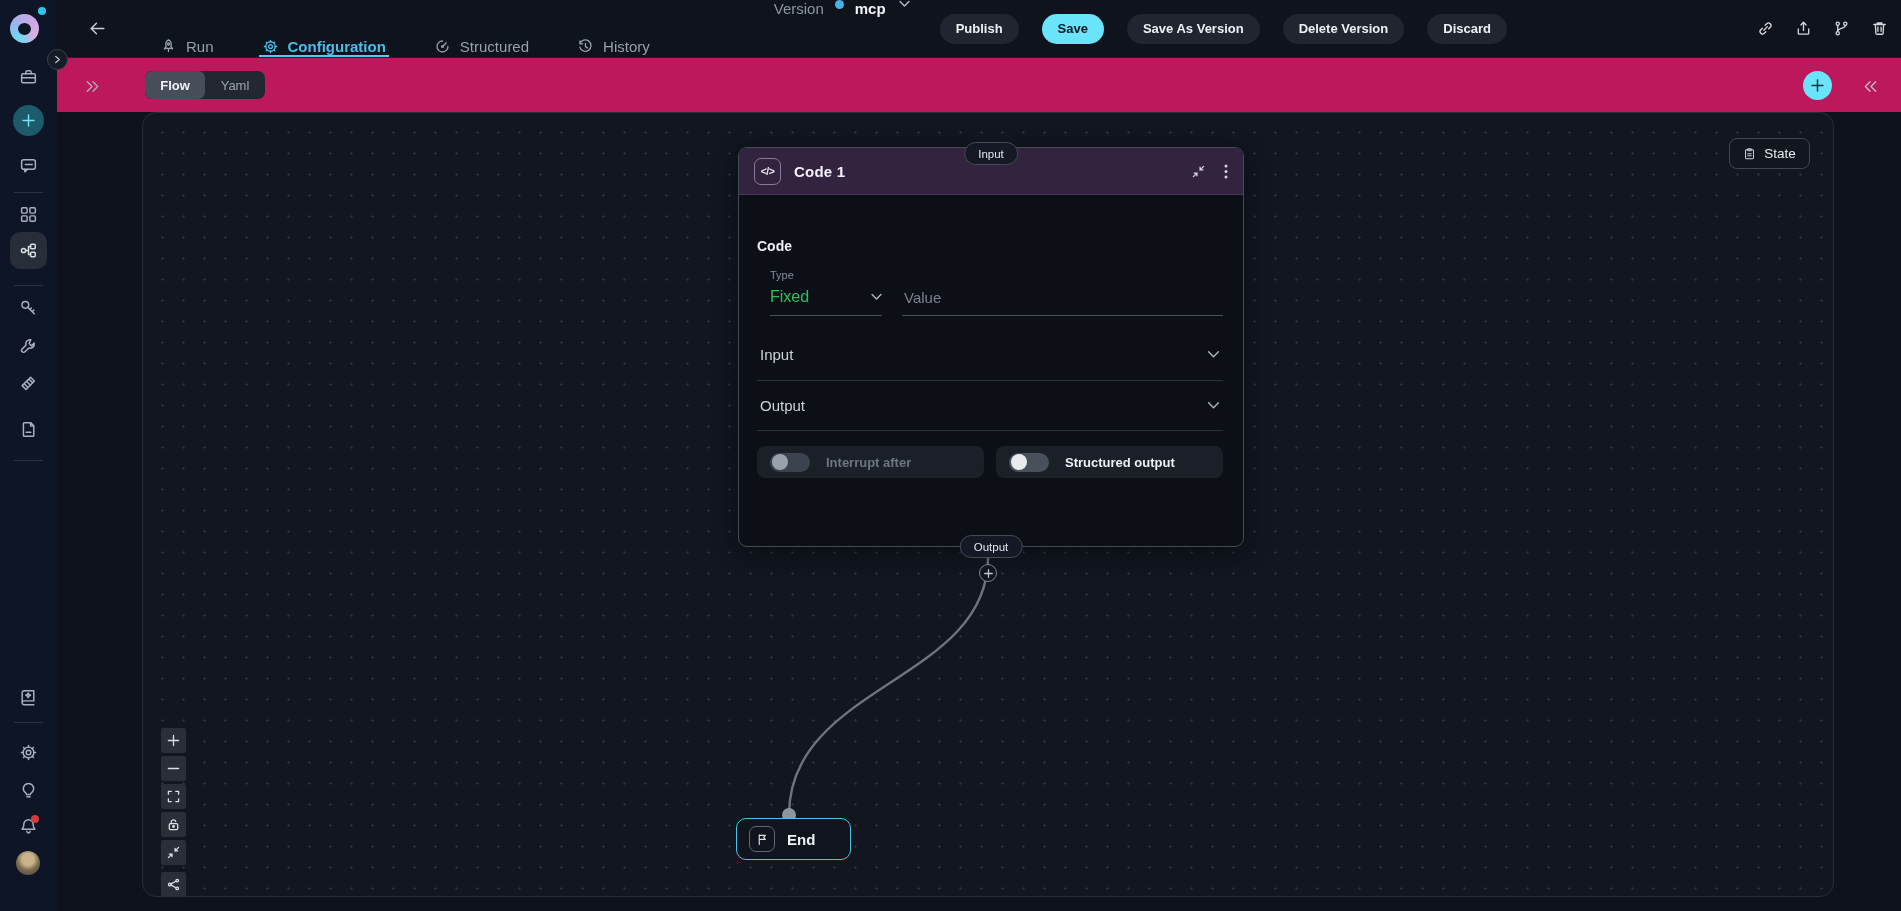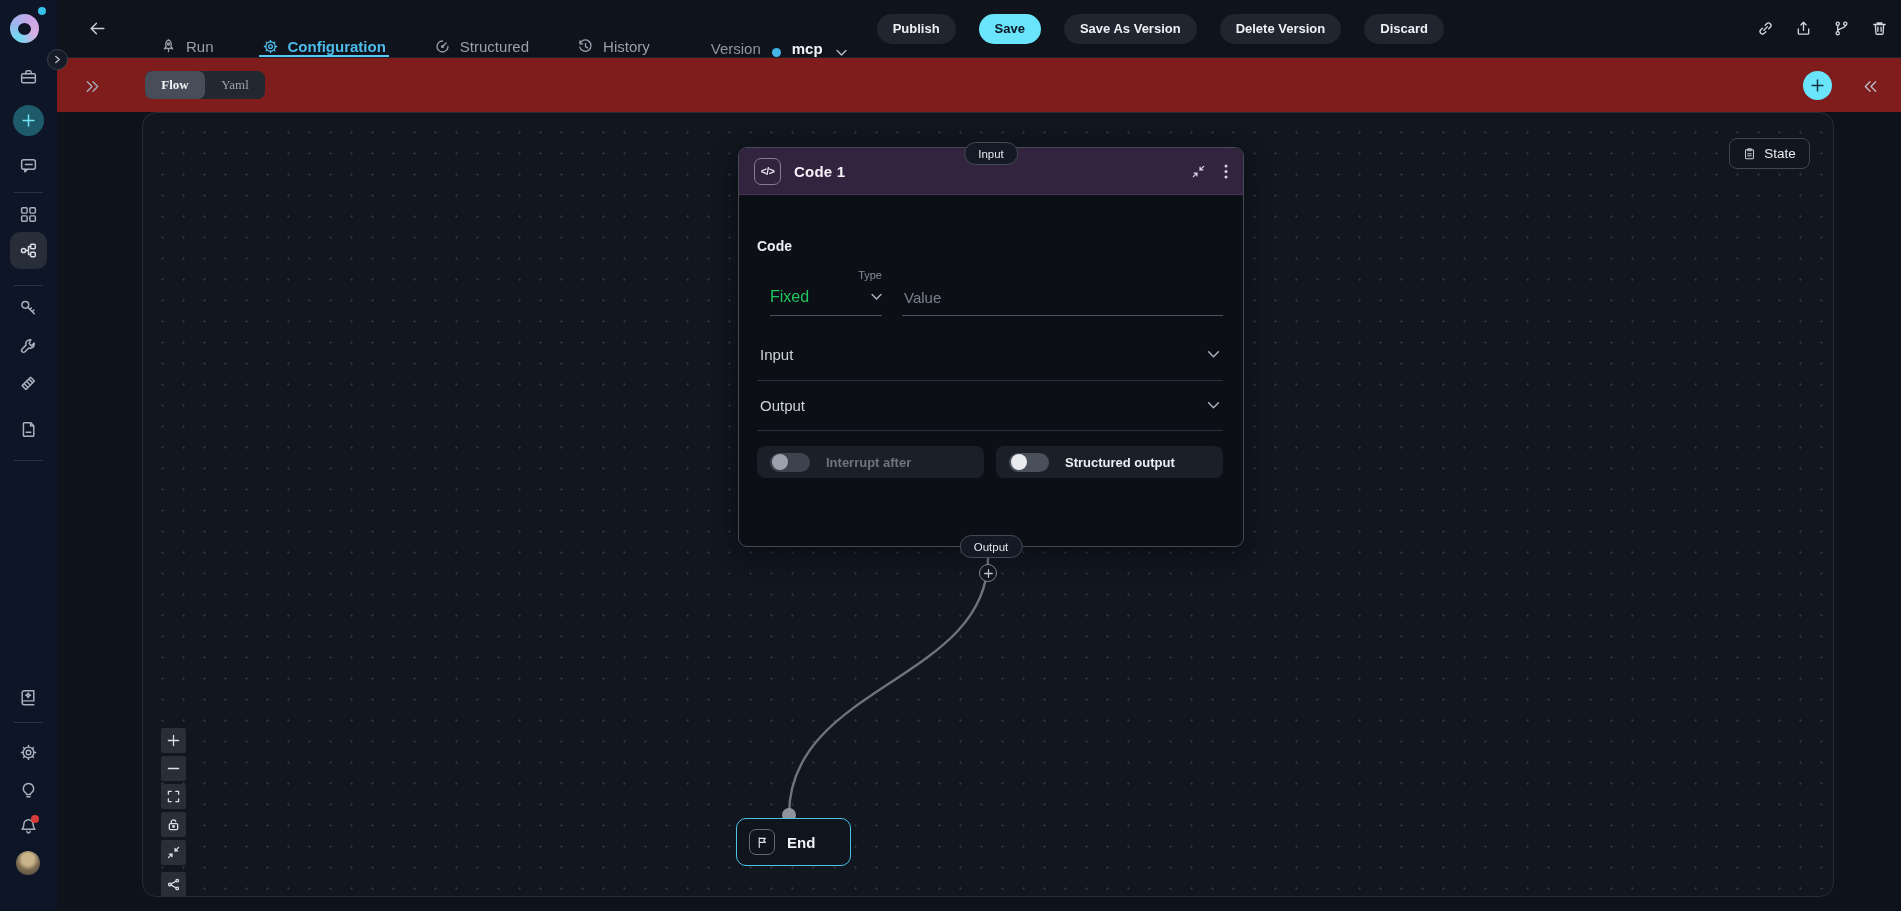--- a/index.html
+++ b/index.html
@@ -36,35 +36,35 @@
   .topbar { position:absolute; left:57px; top:0; right:0; height:58px; background:#0e131c;
     border-bottom:1px solid #1d2330; display:flex; align-items:stretch; z-index:10; }
   .back-btn { align-self:center; margin-left:26px; width:28px; height:28px; color:#c9ced6;
     display:flex; align-items:center; justify-content:center; }
   .back-btn svg { width:19px; height:19px; }
   .tabs { display:flex; align-items:flex-end; margin-left:25px; }
   .tab { display:flex; align-items:center; gap:9px; padding:0 3px; margin:0 21px; font-size:15px;
     color:#97a0ac; font-weight:500; border-bottom:2px solid transparent; }
   .tab svg { width:17px; height:17px; }
   .tab.active { color:#4dbcea; border-bottom-color:#55c9f1; font-weight:700; }
-  .version-group { display:flex; align-items:flex-end; margin-left:37px; gap:11px; }
+  .version-group { display:flex; align-items:flex-start; margin-left:100px; gap:11px; }
   .version-label { color:#8d96a3; font-size:15px; }
   .version-dot { width:9px; height:9px; border-radius:50%; background:#43b3e6; }
   .version-name { color:#f0f3f6; font-size:15px; font-weight:600; }
   .version-chevron { color:#aeb6c0; margin-left:2px; }
   .version-chevron svg { width:11px; height:8px; }
   .tb-actions { display:flex; align-items:center; gap:23px; margin-left:30px; }
   .pill-btn { height:30px; border-radius:999px; background:#20252f; border:none; color:#eef1f4;
     font-family:inherit; font-size:13px; font-weight:700; padding:0 16px; display:flex; align-items:center; }
   .pill-btn.primary { background:#69e4fa; color:#0c1522;text-align:right; }
   .tb-icons { margin-left:auto; display:flex; align-items:center; gap:21px; padding-right:13px; color:#d2d7dd; }
   .tb-icons svg { width:17px; height:17px; }
 
   
-  .view-toolbar { position:absolute; left:57px; top:58px; right:0; height:54px; background:#7f1d1d;font-family:Liberation Serif, serif; }
+  .view-toolbar { position:absolute; left:57px; top:58px; right:0; height:54px; background:#be185d; }
   .collapse-left { position:absolute; left:24px; top:17px; width:22px; height:22px; color:#aab2bd;
     display:flex; align-items:center; justify-content:center; }
   .collapse-left svg { width:15px; height:15px; }
   .seg-control { position:absolute; left:88px; top:13px; width:120px; height:28px; background:#23272f;
     border-radius:7px; display:flex; overflow:hidden; }
   .seg { flex:1; display:flex; align-items:center; justify-content:center; font-size:13px; color:#9aa3ae; font-weight:500; }
   .seg.active { background:#474e59; color:#f1f3f5; border-radius:7px; font-weight:700; }
   .add-node-btn { position:absolute; left:1746px; top:13px; width:29px; height:29px; border-radius:50%;
     background:#69e4fa; color:#143441; display:flex; align-items:center; justify-content:center; }
   .add-node-btn svg { width:15px; height:15px; stroke-width:1.8; }
@@ -92,21 +92,21 @@
   .code-icon-box { width:27px; height:27px; border:1px solid #8a7a99; border-radius:7px; color:#ece6f2;
     font-size:10.5px; font-weight:700; display:flex; align-items:center; justify-content:center; letter-spacing:-.5px; }
   .node-title { font-size:15px; font-weight:600; color:#f4f1f7; letter-spacing:.2px; }
   .node-header-actions { margin-left:auto; display:flex; align-items:center; gap:19px; color:#d8d3e0; }
   .node-header-actions svg { width:13px; height:13px; }
   .kebab svg { width:4px; height:15px; }
 
   .node-body { padding:20px 20px 0 18px;margin-top:23px; }
   .code-label { font-size:14px; font-weight:700; color:#edf0f4; }
   .field-row { display:flex; align-items:flex-end; margin:15px 0 0 13px; }
-  .type-field { width:112px;text-align:right; }
+  .type-field { width:112px; }
   .type-label { font-size:11px; color:#828d9a; }
   .type-value-row { display:flex; align-items:center; justify-content:space-between; margin-top:7px;
     padding-bottom:9px; border-bottom:1px solid #49515d; }
   .type-value { font-size:16px; color:#22c55e; font-weight:500; }
   .type-value-row svg { width:11px; height:8px; color:#aab2bc; }
   .value-input { flex:1; margin-left:20px; background:transparent; border:none; border-bottom:1px solid #49515d;
     font-family:inherit; font-size:15px; color:#e9ecef; padding:0 0 9px 2px; outline:none; }
   .value-input::placeholder { color:#79828f; }
   .section-row { display:flex; justify-content:space-between; align-items:center; padding:0 3px; margin-top:30px; }
   .section-title { font-size:15px; color:#ccd2da; font-weight:500; }
@@ -126,21 +126,21 @@
   .handle-pill { position:absolute; left:50%; transform:translateX(-50%); background:#141925;
     border:1px solid #434b57; border-radius:12px; height:23px; padding:0 13px; display:flex; align-items:center;
     font-size:11.5px; color:#e2e6eb; z-index:3; white-space:nowrap; }
   .handle-pill.in { top:-6px; }
   .handle-pill.out { bottom:-12px; }
 
   .edge-plus { position:absolute; left:836px; top:451px; width:18px; height:18px; border-radius:50%;
     background:#10151f; border:1.4px solid #7b828c; color:#c3c9d1; display:flex; align-items:center; justify-content:center; z-index:2; }
   .edge-plus svg { width:9px; height:9px; }
 
-  .end-node { position:absolute; left:593px; top:705px; width:115px; height:48px; background:#0f141d;
+  .end-node { position:absolute; left:593px; top:705px; width:115px; height:42px; background:#0f141d;
     border:1.6px solid #4ec2e8; border-radius:10px; display:flex; align-items:center; gap:12px; padding:0 12px; }
   .end-icon-box { width:26px; height:26px; border:1px solid #626a75; border-radius:7px; color:#dfe3e8;
     display:flex; align-items:center; justify-content:center; }
   .end-icon-box svg { width:13px; height:13px; }
   .end-label { font-size:15px; font-weight:600; color:#eef1f5; }
 
   .zoom-controls { position:absolute; left:18px; top:615px; display:flex; flex-direction:column; }
   .zc { width:25px; height:25px; background:#2a2f37; color:#dbe0e6; display:flex; align-items:center;
     justify-content:center; margin-bottom:3px; border-radius:2px; }
   .zc svg { width:13px; height:13px; }

